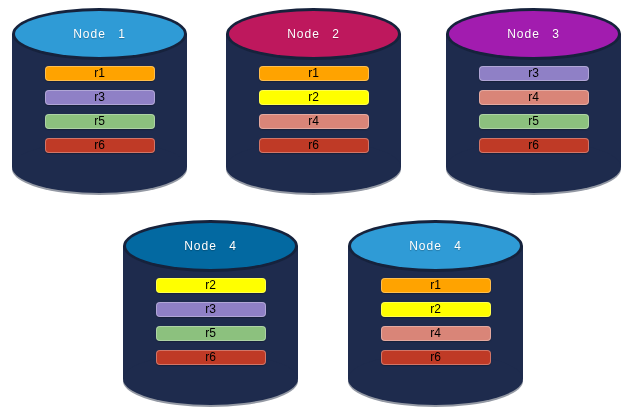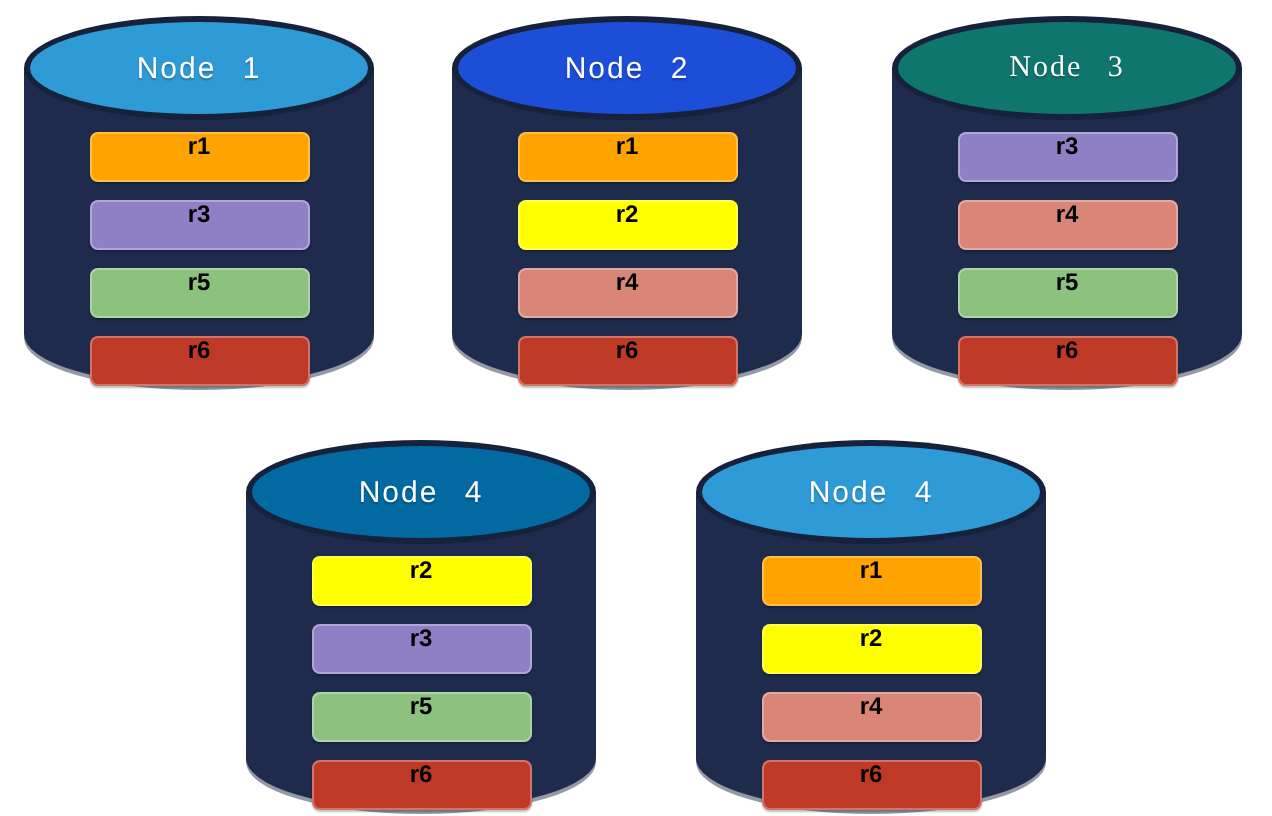--- a/index.html
+++ b/index.html
@@ -45,43 +45,43 @@
     left: 3px; right: 3px;
     top: 3px;
     height: 46px;
     border-radius: 50%;
     display: flex;
     align-items: center;
     justify-content: center;
   }
   .cyl-title {
     color: #ffffff;
-    font-size: 15px;
+    font-size: 12px;
     letter-spacing: 1px;
     word-spacing: 8px;
     text-shadow: 0 1px 1px rgba(0,0,0,0.25);
     white-space: nowrap;
   }
   .bars {
     position: absolute;
     left: 0; right: 0;
     top: 58px;
     display: flex;
     flex-direction: column;
     align-items: center;
     gap: 9px;
   }
   .bar {
     width: 110px;
-    height: 25px;
+    height: 15px;
     line-height: 15px;
     border-radius: 4px;
     text-align: center;
     font-size: 12px;
-    font-weight: bold;
+    font-weight: normal;
     color: #000000;
     box-shadow: inset 0 0 0 1px rgba(255,255,255,0.30), 0 1px 1px rgba(0,0,0,0.25);
   }
   
   #node-0 { left: 12px;  top: 8px; }
   #node-1 { left: 226px; top: 8px; }
   #node-2 { left: 446px; top: 8px; }
   #node-3 { left: 123px; top: 220px; }
   #node-4 { left: 348px; top: 220px; }
 </style>
@@ -102,36 +102,36 @@
       <div class="bar" style="background-color: rgb(143, 128, 198);">r3</div>
       <div class="bar" style="background-color: rgb(140, 193, 126);">r5</div>
       <div class="bar" style="background-color: rgb(191, 58, 38);">r6</div>
     </div>
   </div>
 
   <div class="cylinder" id="node-1">
     <div class="cyl-side" style="background-color: rgb(30, 43, 77);"></div>
     <div class="cyl-cap-bottom" style="background-color: rgb(30, 43, 77);"></div>
     <div class="cyl-cap-top-outer" style="background-color: rgb(22, 34, 60);"></div>
-    <div class="cyl-cap-top" style="background-color: #1d4ed8;">
+    <div class="cyl-cap-top" style="background-color: #be185d;">
       <span class="cyl-title">Node 2</span>
     </div>
     <div class="bars">
       <div class="bar" style="background-color: rgb(255, 163, 0);">r1</div>
       <div class="bar" style="background-color: rgb(255, 255, 0);">r2</div>
       <div class="bar" style="background-color: rgb(217, 133, 120);">r4</div>
       <div class="bar" style="background-color: rgb(191, 58, 38);">r6</div>
     </div>
   </div>
 
   <div class="cylinder" id="node-2">
     <div class="cyl-side" style="background-color: rgb(30, 43, 77);"></div>
     <div class="cyl-cap-bottom" style="background-color: rgb(30, 43, 77);"></div>
     <div class="cyl-cap-top-outer" style="background-color: rgb(22, 34, 60);"></div>
-    <div class="cyl-cap-top" style="background-color: #0f766e; font-family: Liberation Serif, serif;">
+    <div class="cyl-cap-top" style="background-color: #a21caf;">
       <span class="cyl-title">Node 3</span>
     </div>
     <div class="bars">
       <div class="bar" style="background-color: rgb(143, 128, 198);">r3</div>
       <div class="bar" style="background-color: rgb(217, 133, 120);">r4</div>
       <div class="bar" style="background-color: rgb(140, 193, 126);">r5</div>
       <div class="bar" style="background-color: rgb(191, 58, 38);">r6</div>
     </div>
   </div>
 

